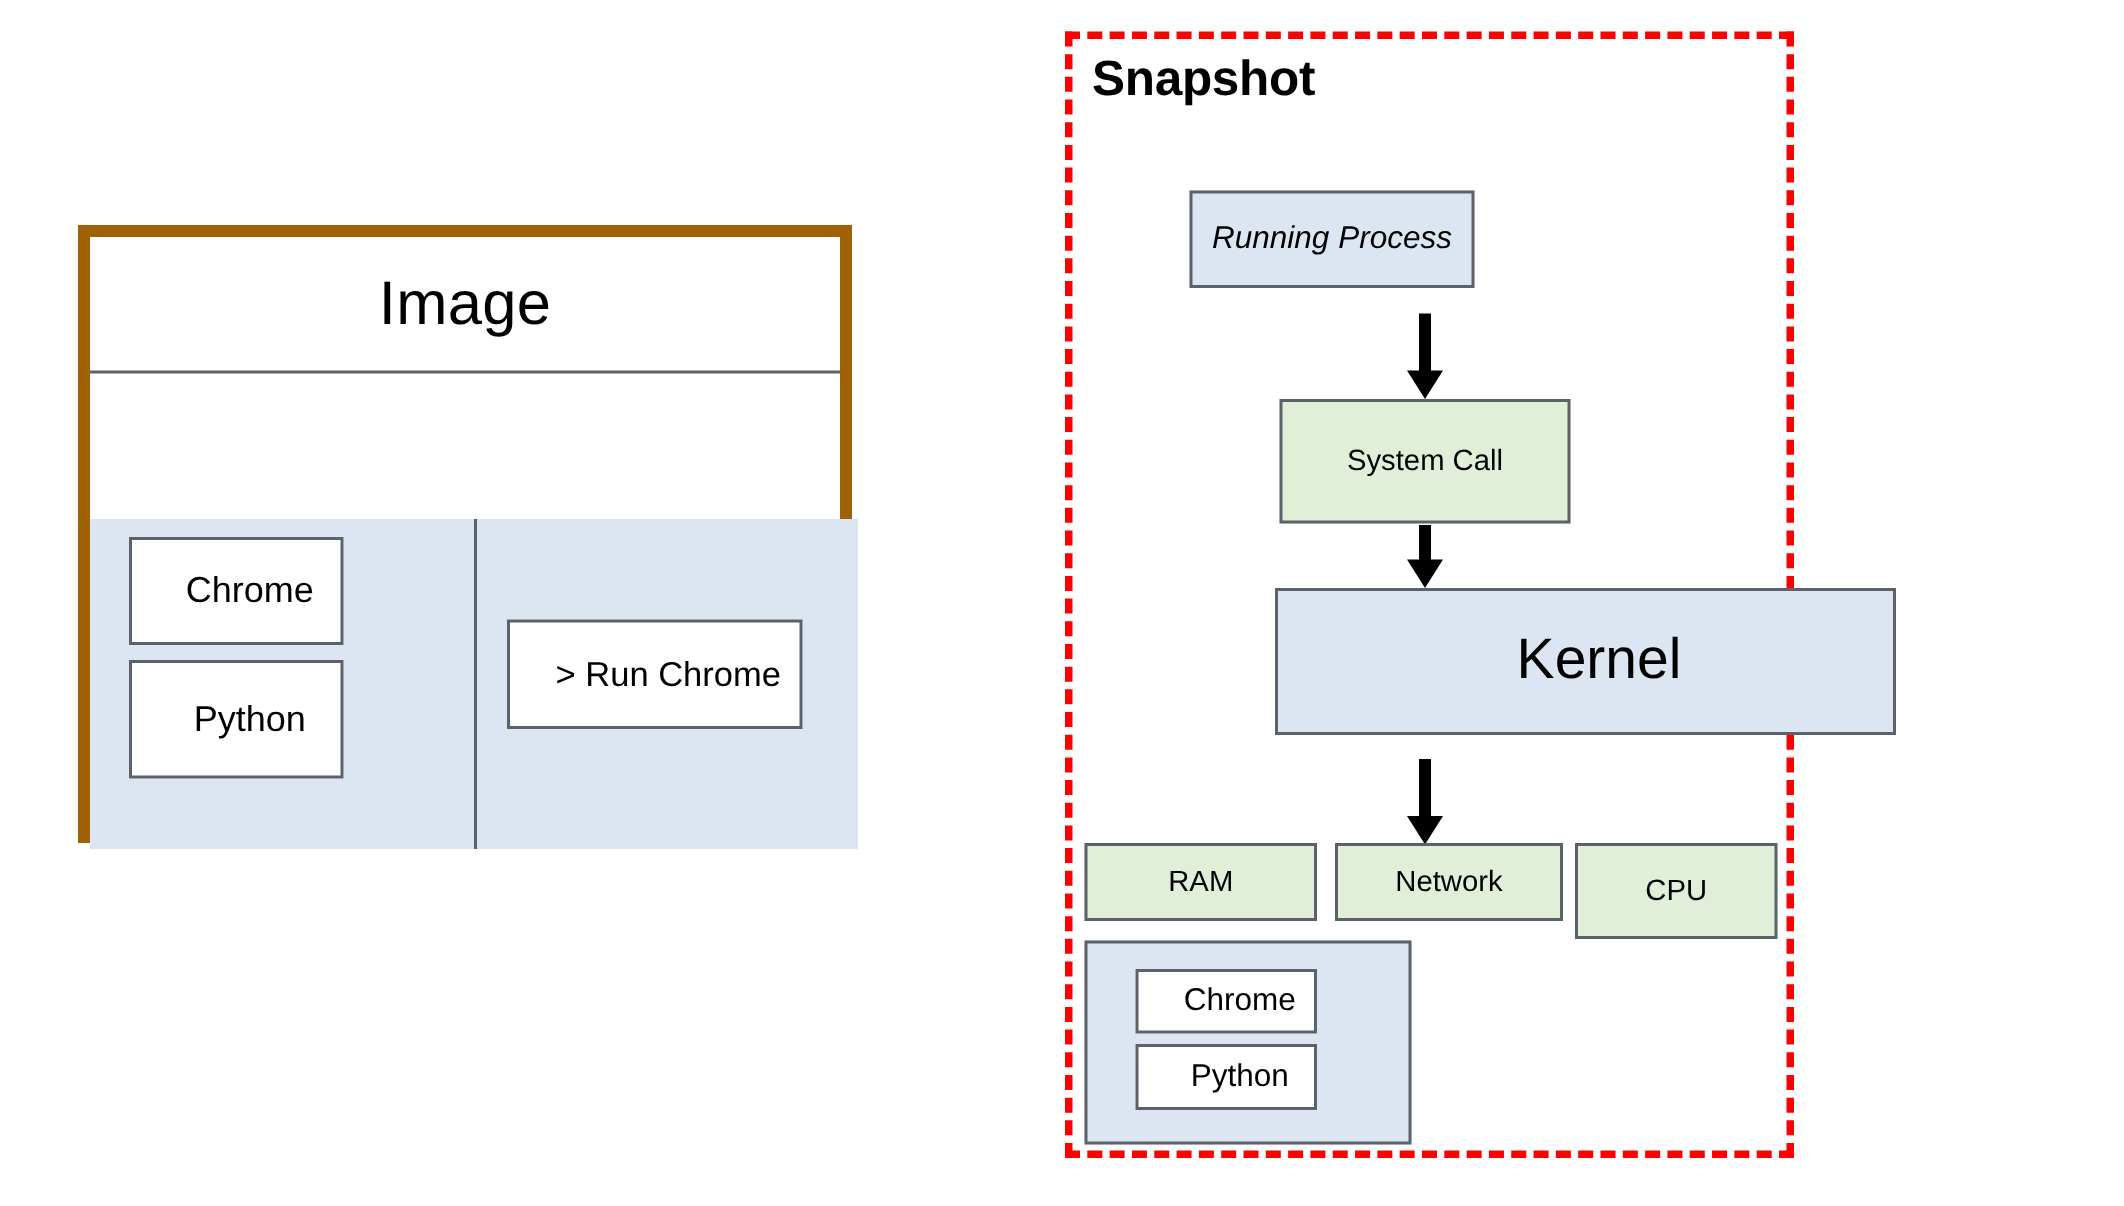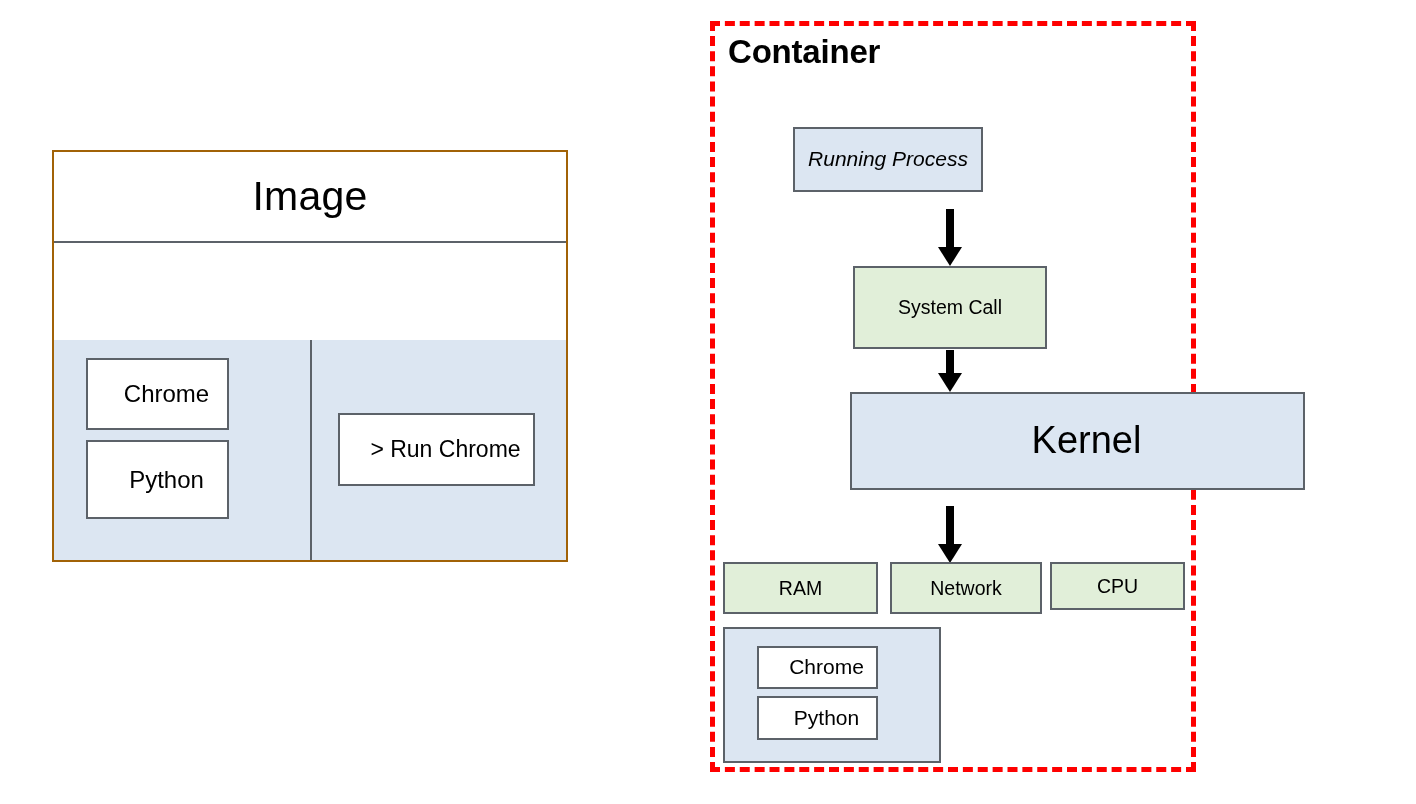--- a/index.html
+++ b/index.html
@@ -38,21 +38,21 @@
   .fill-white { background: #ffffff; }
 
   
   #image-table {
     position: absolute;
     left: 52px;
     top: 150px;
     width: 516px;
     height: 412px;
     box-sizing: border-box;
-    border: 2px solid #a16207;
+    border: 8px solid #a16207;
     background: #ffffff;
   }
   #image-title-row {
     position: absolute;
     left: 0; top: 0;
     width: 100%;
     height: 91px;
     display: flex;
     align-items: center;
     justify-content: center;
@@ -125,33 +125,33 @@
   #running-process-box {
     left: 793px; top: 127px; width: 190px; height: 65px;
     font-size: 21px;
     font-style: italic;
   }
   #system-call-box {
     left: 853px; top: 266px; width: 194px; height: 83px;
     font-size: 19.5px;
   }
   #kernel-box {
-    left: 850px; top: 392px; width: 455px; height: 98px;
+    left: 850px; top: 392px; width: 414px; height: 98px;
     font-size: 38px;
   }
   #ram-box {
     left: 723px; top: 562px; width: 155px; height: 52px;
     font-size: 19.5px;
   }
   #network-box {
     left: 890px; top: 562px; width: 152px; height: 52px;
     font-size: 19.5px;
   }
   #cpu-box {
-    left: 1050px; top: 562px; width: 135px; height: 48px;
+    left: 1050px; top: 562px; width: 135px; height: 64px;
     font-size: 19.5px;
   }
   #fs-group-box {
     left: 723px; top: 627px; width: 218px; height: 136px;
     display: block;
   }
   #ctr-chrome-box {
     left: 757px; top: 646px; width: 121px; height: 43px;
     font-size: 21px;
   }
@@ -219,21 +219,21 @@
   <div class="box fill-white z-top" id="img-python-box">
     <span>Python</span>
   </div>
 
   <div class="box fill-white z-top" id="img-runcmd-box">
     <span>&gt; Run Chrome</span>
   </div>
 
   <div id="container-frame"></div>
 
-  <div id="container-label">Container</div>
+  <div id="container-label">Snapshot</div>
 
   <div class="box fill-blue" id="running-process-box">
     <span>Running Process</span>
   </div>
 
   <div class="arrow" id="arrow-proc-to-sys">
     <div class="shaft"></div>
     <div class="head"></div>
   </div>
 

